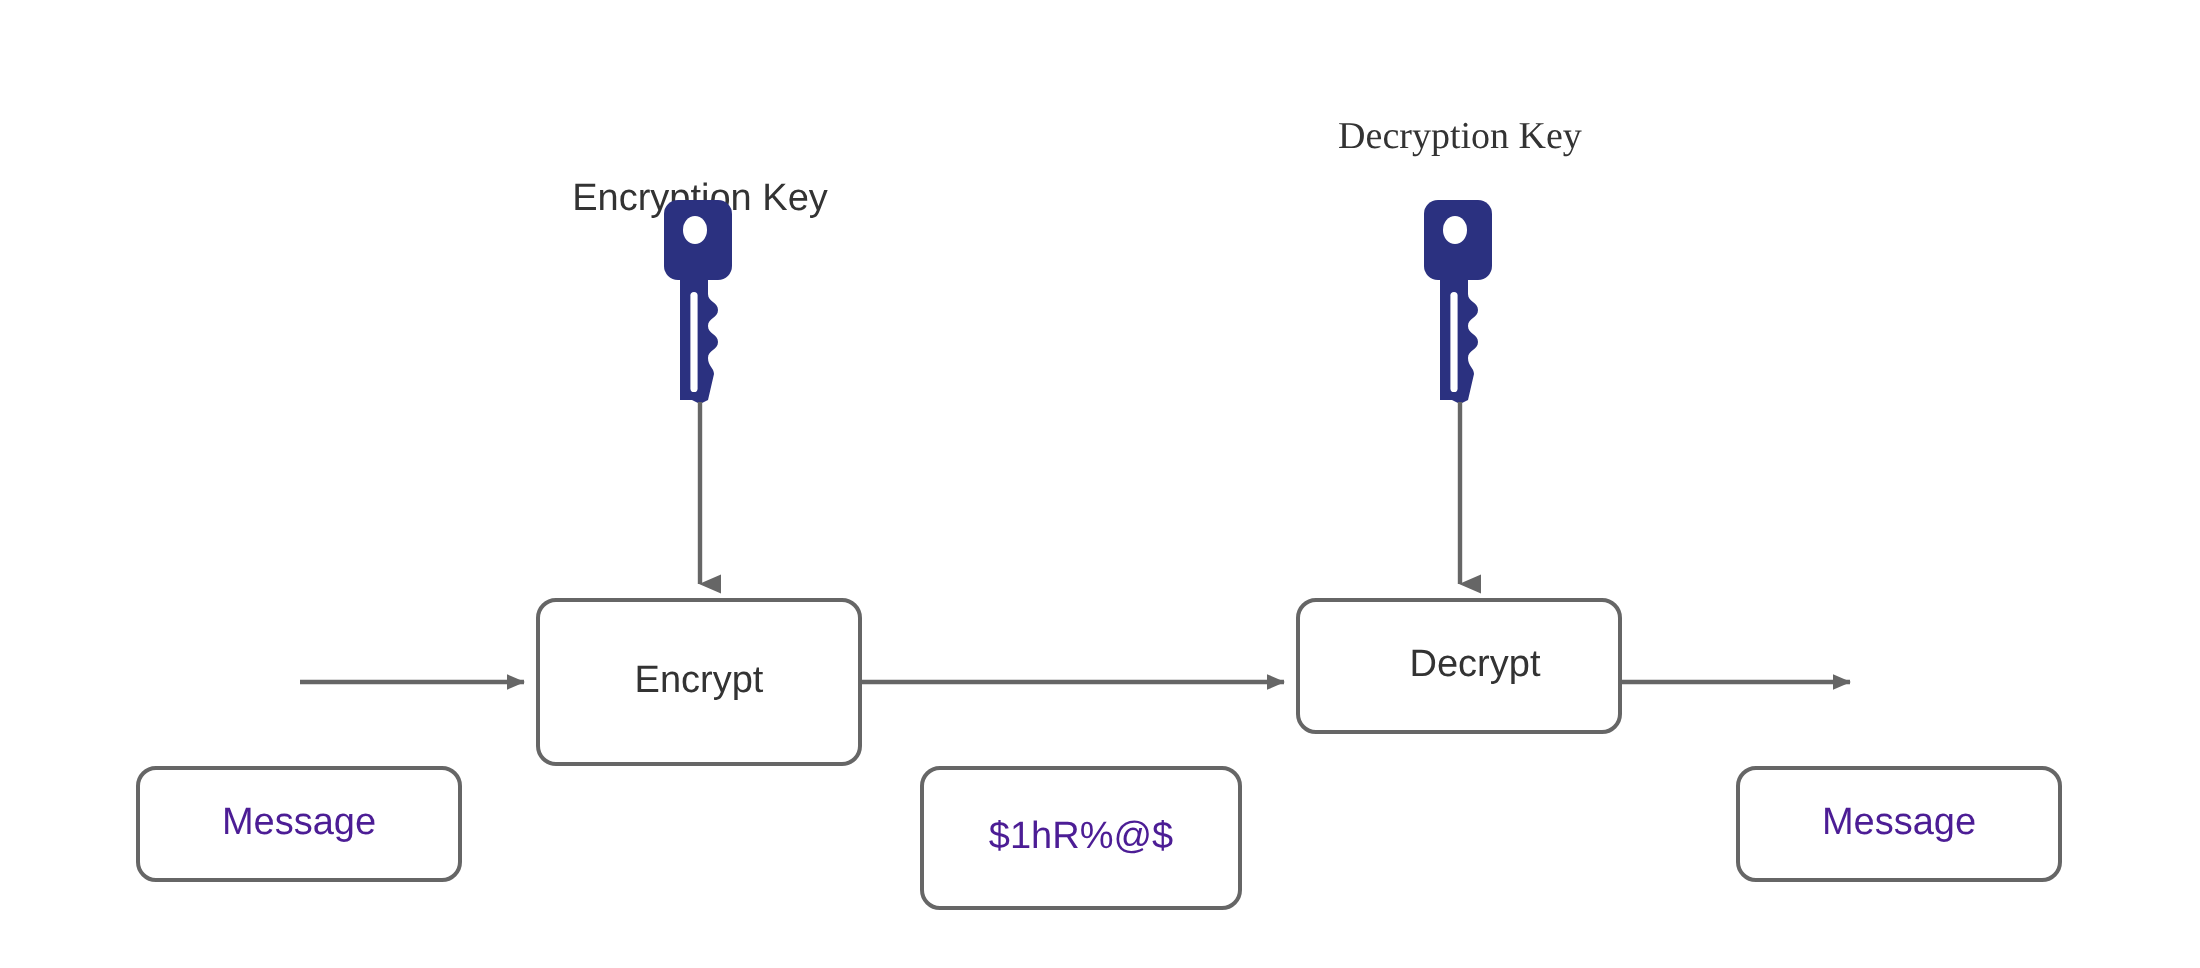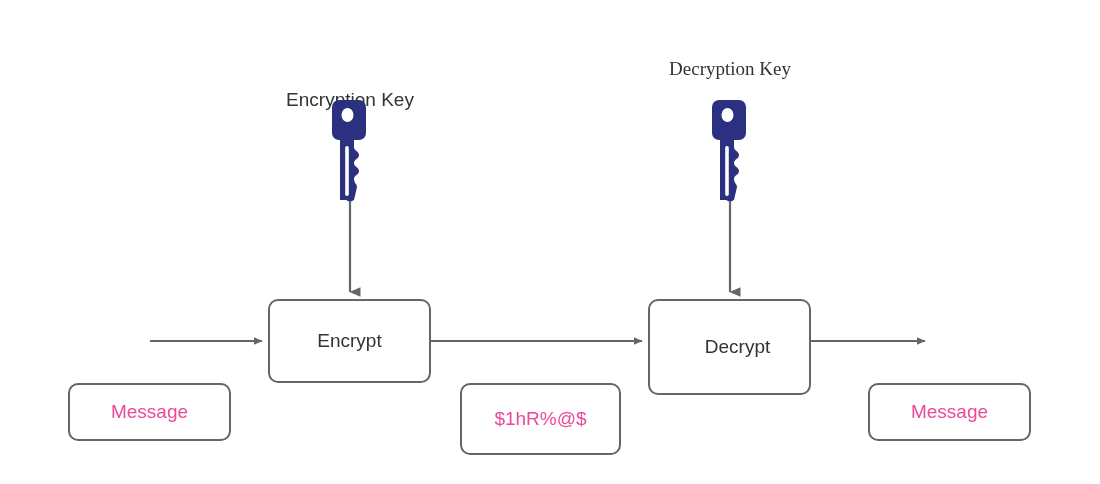--- a/index.html
+++ b/index.html
@@ -51,35 +51,35 @@
     background: #ffffff;
     display: flex;
     align-items: center;
     justify-content: center;
     font-family: "Liberation Sans", sans-serif;
     font-size: 19px;
     color: #333333;
     z-index: 3;
   }
   #encrypt-box { left: 268px; top: 299px; width: 163px; height: 84px; }
-  #decrypt-box { left: 648px; top: 299px; width: 163px; height: 96px; padding-left: 16px; }
+  #decrypt-box { left: 648px; top: 299px; width: 163px; height: 68px; padding-left: 16px; }
 
   
   .data-box {
     position: absolute;
     box-sizing: border-box;
     border: 2px solid #666666;
     border-radius: 10px;
     background: #ffffff;
     display: flex;
     align-items: center;
     justify-content: center;
     font-family: "Liberation Sans", sans-serif;
     font-size: 19px;
-    color: #ec4899;
+    color: #4c1d95;
     z-index: 4;
   }
   #plaintext-in-box  { left: 68px;  top: 383px; width: 163px; height: 58px; }
   #ciphertext-box    { left: 460px; top: 383px; width: 161px; height: 72px; }
   #plaintext-out-box { left: 868px; top: 383px; width: 163px; height: 58px; }
 
   
   #connectors {
     position: absolute;
     left: 0;

